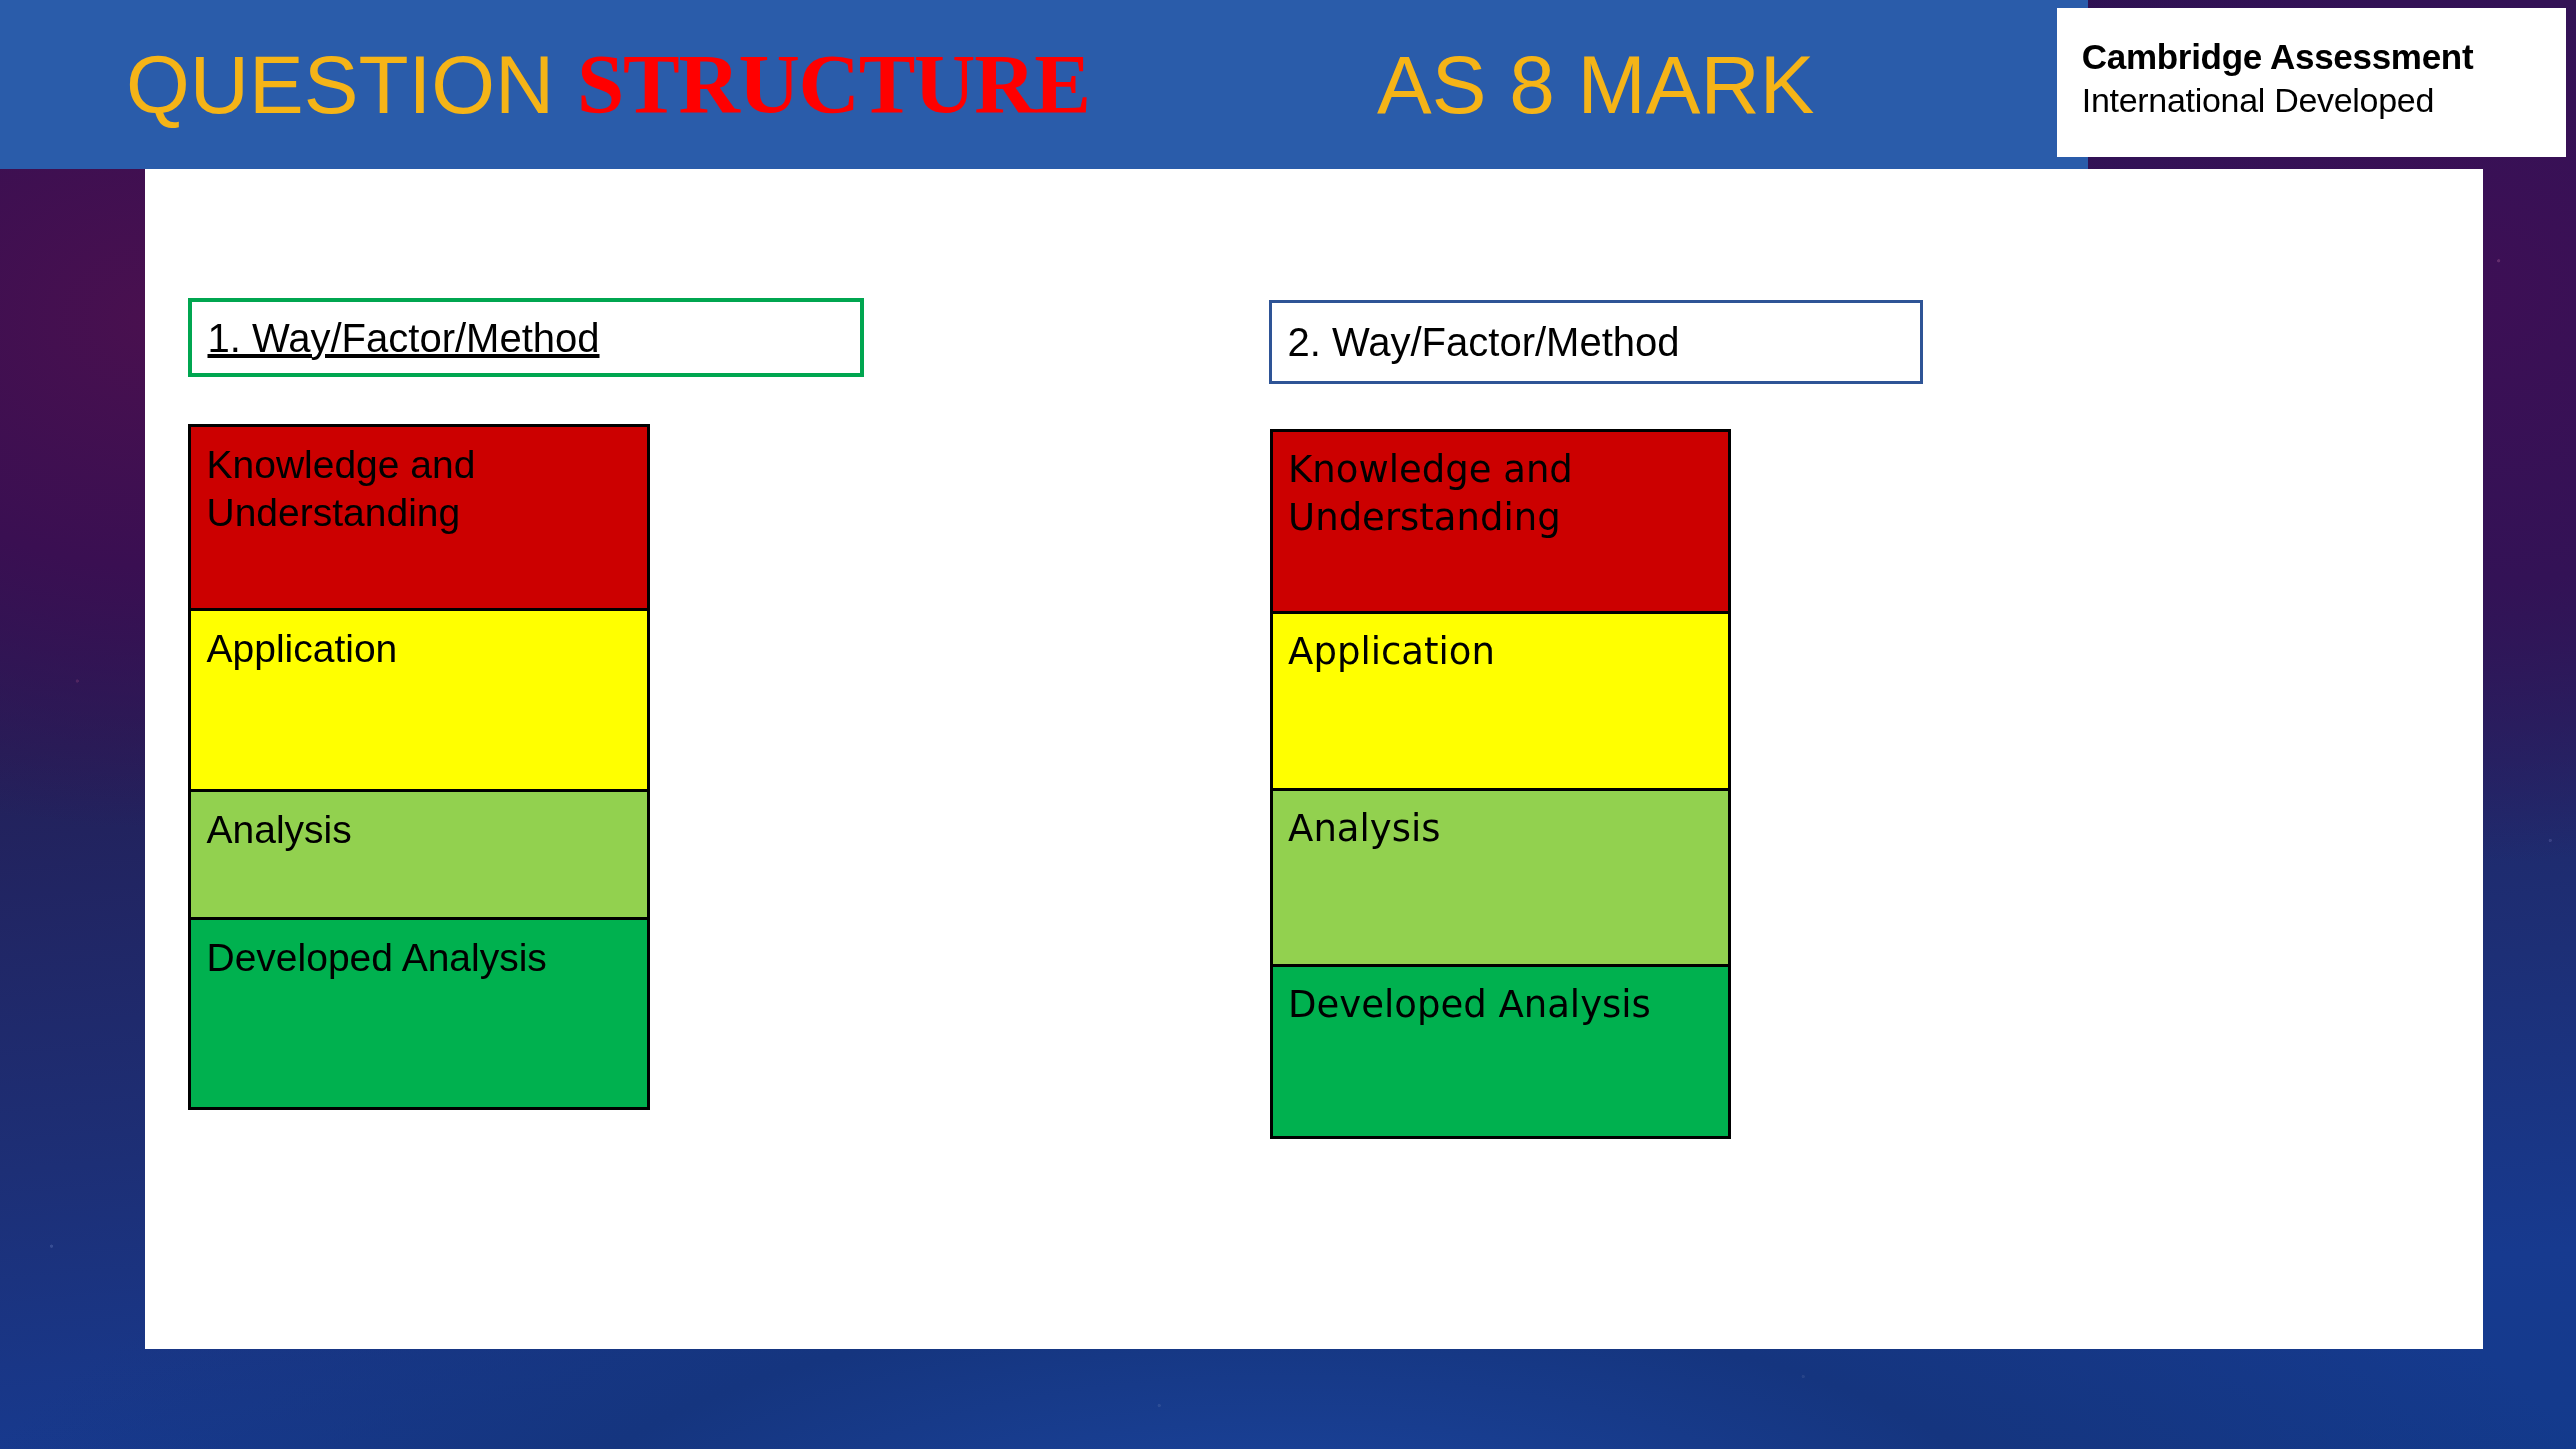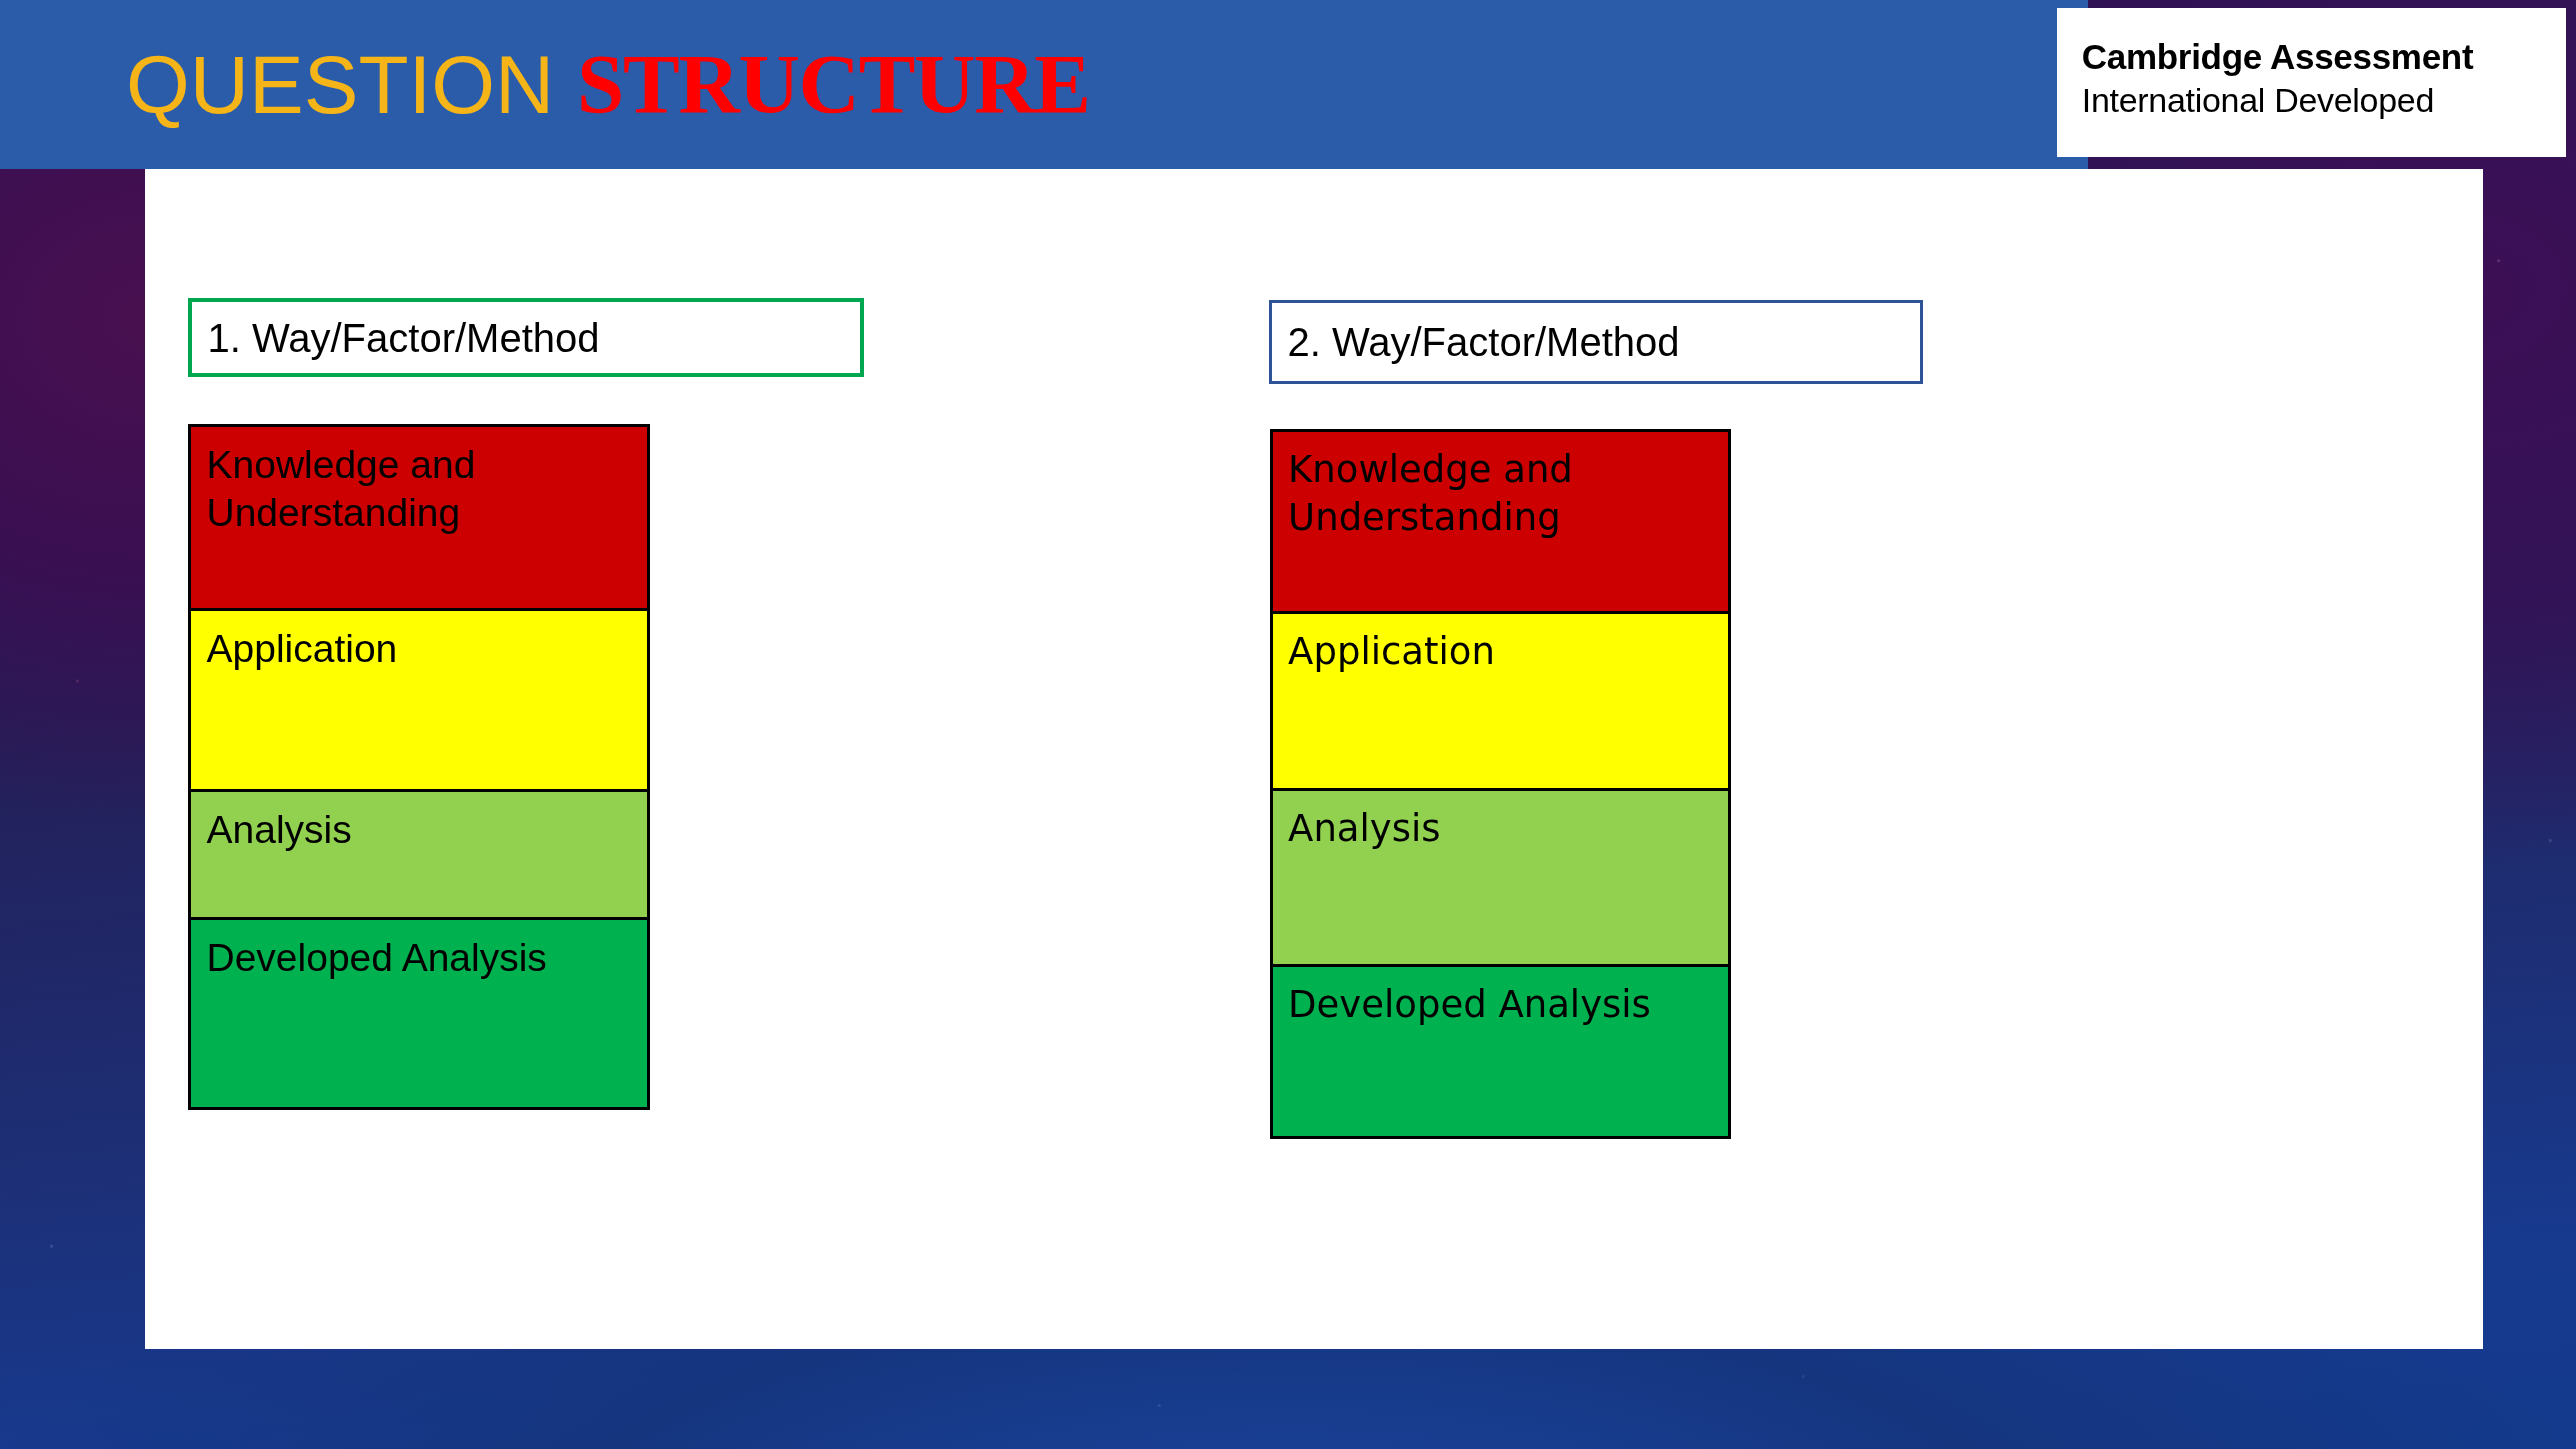--- a/index.html
+++ b/index.html
@@ -113,21 +113,21 @@
   #content-panel {
     position: absolute;
     left: 145px; top: 169px;
     width: 2338px; height: 1180px;
     background: #ffffff;
     z-index: 4;
   }
 
   
   .column { position: absolute; }
-  #column-1 { left: 43px;   top: 129px; }
+  #column-1 { left: 43px;   top: 129px; text-decoration: underline; }
   #column-2 { left: 1124px; top: 131px; }
 
   .col-header {
     background: #ffffff;
     display: flex;
     align-items: center;
     white-space: nowrap;
   }
   #col-1-header {
     width: 676px; height: 79px;
@@ -182,20 +182,21 @@
   #stack-2 .level-block:nth-child(4) { height: 175px; }
 </style>
 </head>
 <body>
 
 <div id="slide-background"></div>
 
 <div id="title-bar" style="background: rgb(42, 92, 170);">
   <div id="title-heading"><span id="title-word-question" style="color: rgb(245, 180, 23);">QUESTION </span><span id="title-word-structure" style="color: rgb(255, 0, 0);">STRUCTURE</span></div>
 
+  <div id="title-subheading">AS 8 MARK</div>
 </div>
 
 <div id="logo-box">
   <div id="logo-line-1">Cambridge Assessment</div>
   <div id="logo-line-2">International Developed</div>
 </div>
 
 <div id="content-panel">
 
   <div class="column" id="column-1">

